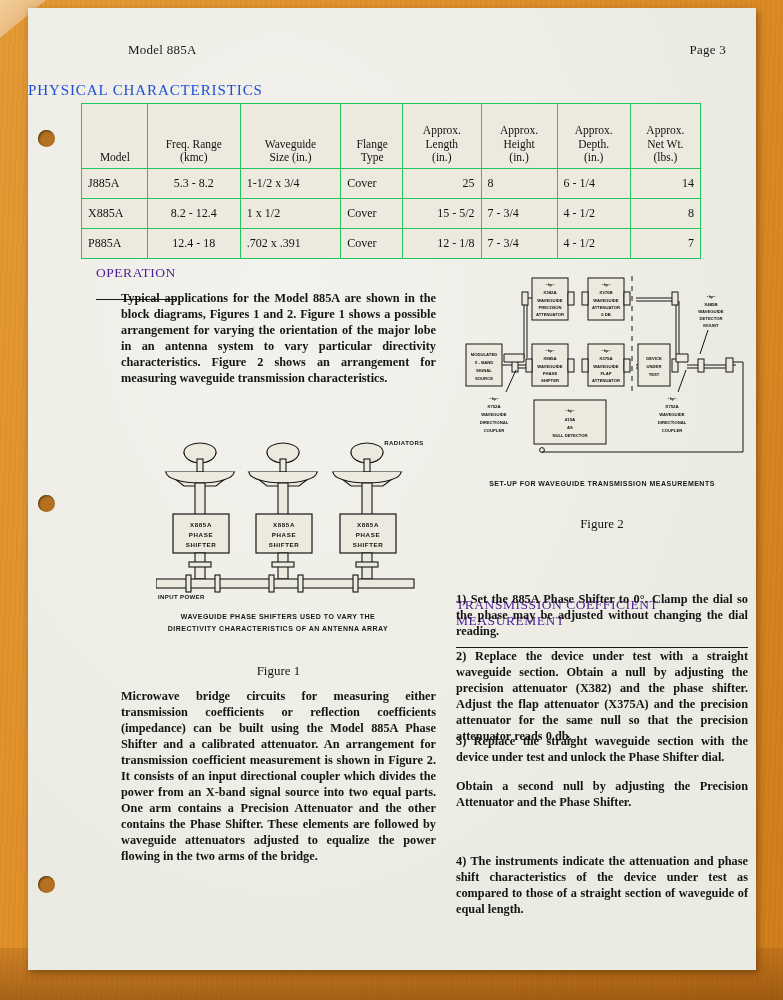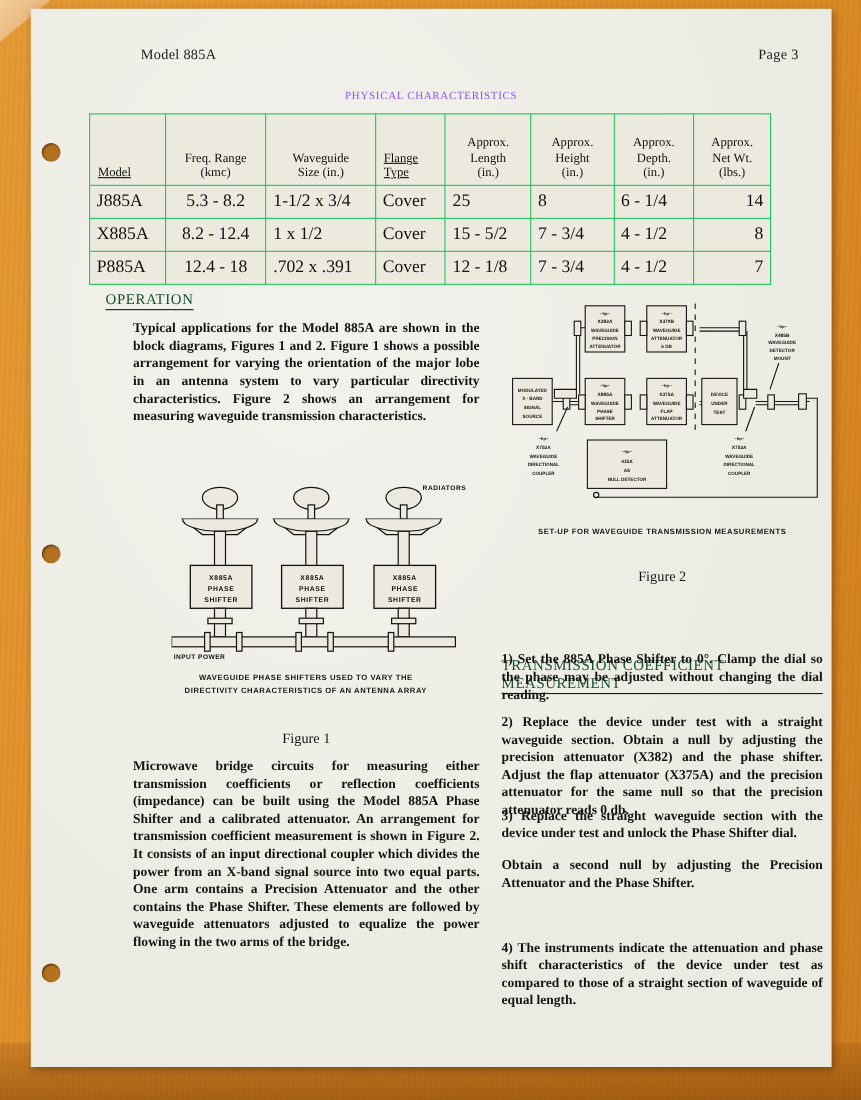--- a/index.html
+++ b/index.html
@@ -52,56 +52,56 @@
 
   .content{position:absolute;left:0;top:0;right:0;bottom:0;padding:0;}
 
   
   .hdr{position:absolute;top:34px;left:56px;right:30px;
        display:flex;justify-content:space-between;font-size:13.5px;color:#1b1b1b;margin-left:44px;}
   .doc-title{font-size:13px;letter-spacing:.02em;}
 
   
   .phys-title{
-    position:absolute;top:74px;left:0;right:0;text-align:center;
-    font-size:10px;letter-spacing:.06em;color:#8b5cf6;
+    position:absolute;top:74px;left:0;right:0;
+    font-size:15px;letter-spacing:.06em;color:#1d4ed8;
   }
 
   
   .tbl-wrap{position:absolute;top:95px;left:53px;width:620px;}
   table.spec{
     border-collapse:collapse;width:100%;
     font-size:11.5px;color:#111;
     background:#eceadf;
   }
   table.spec th,table.spec td{
     border:1px solid #22c55e;
     padding:3px 6px;
     font-weight:normal;
     line-height:1.18;
   }
   table.spec thead th{
     height:58px;vertical-align:bottom;text-align:center;font-size:11.5px;
   }
-  table.spec thead th.lead{vertical-align:bottom;text-align:left;padding-left:7px;text-decoration:underline;}
-  table.spec tbody td{height:23px;font-size:16px;}
+  table.spec thead th.lead{vertical-align:bottom;text-align:center;padding-left:7px;}
+  table.spec tbody td{height:23px;font-size:12px;}
   .c-model{text-align:left;padding-left:7px;width:58px;}
   .c-freq{text-align:center;width:98px;}
   .c-wg{width:100px;}
   .c-fl{text-align:left;padding-left:7px;width:54px;}
-  .c-len{text-align:left;padding-left:9px;width:75px;}
+  .c-len{text-align:right;padding-left:9px;width:75px;}
   .c-hgt{text-align:left;padding-left:9px;width:72px;}
   .c-dep{text-align:left;padding-left:9px;width:68px;}
   .c-wt{text-align:right;padding-left:9px;width:64px;}
   .hdr-ml{white-space:pre-line;}
 
   
   .h-rule{
-    font-size:13.5px;letter-spacing:.04em;color:#14532d;
-    border-bottom:1px solid #1a1a1a;display:inline-block;padding-bottom:1px;
+    font-size:13.5px;letter-spacing:.04em;color:#4c1d95;
+    border-bottom:1px solid #1a1a1a;display:inline-block;padding-bottom:18px;
   }
   .para{
     font-size:12.3px;line-height:1.30;color:#141414;
     text-align:justify;text-justify:inter-word;font-weight:bold;
   }
   #op-head{position:absolute;top:255px;left:68px;}
   #op-para{position:absolute;top:283px;left:93px;width:315px;}
 
   #mb-para{position:absolute;top:681px;left:93px;width:315px;}
 

